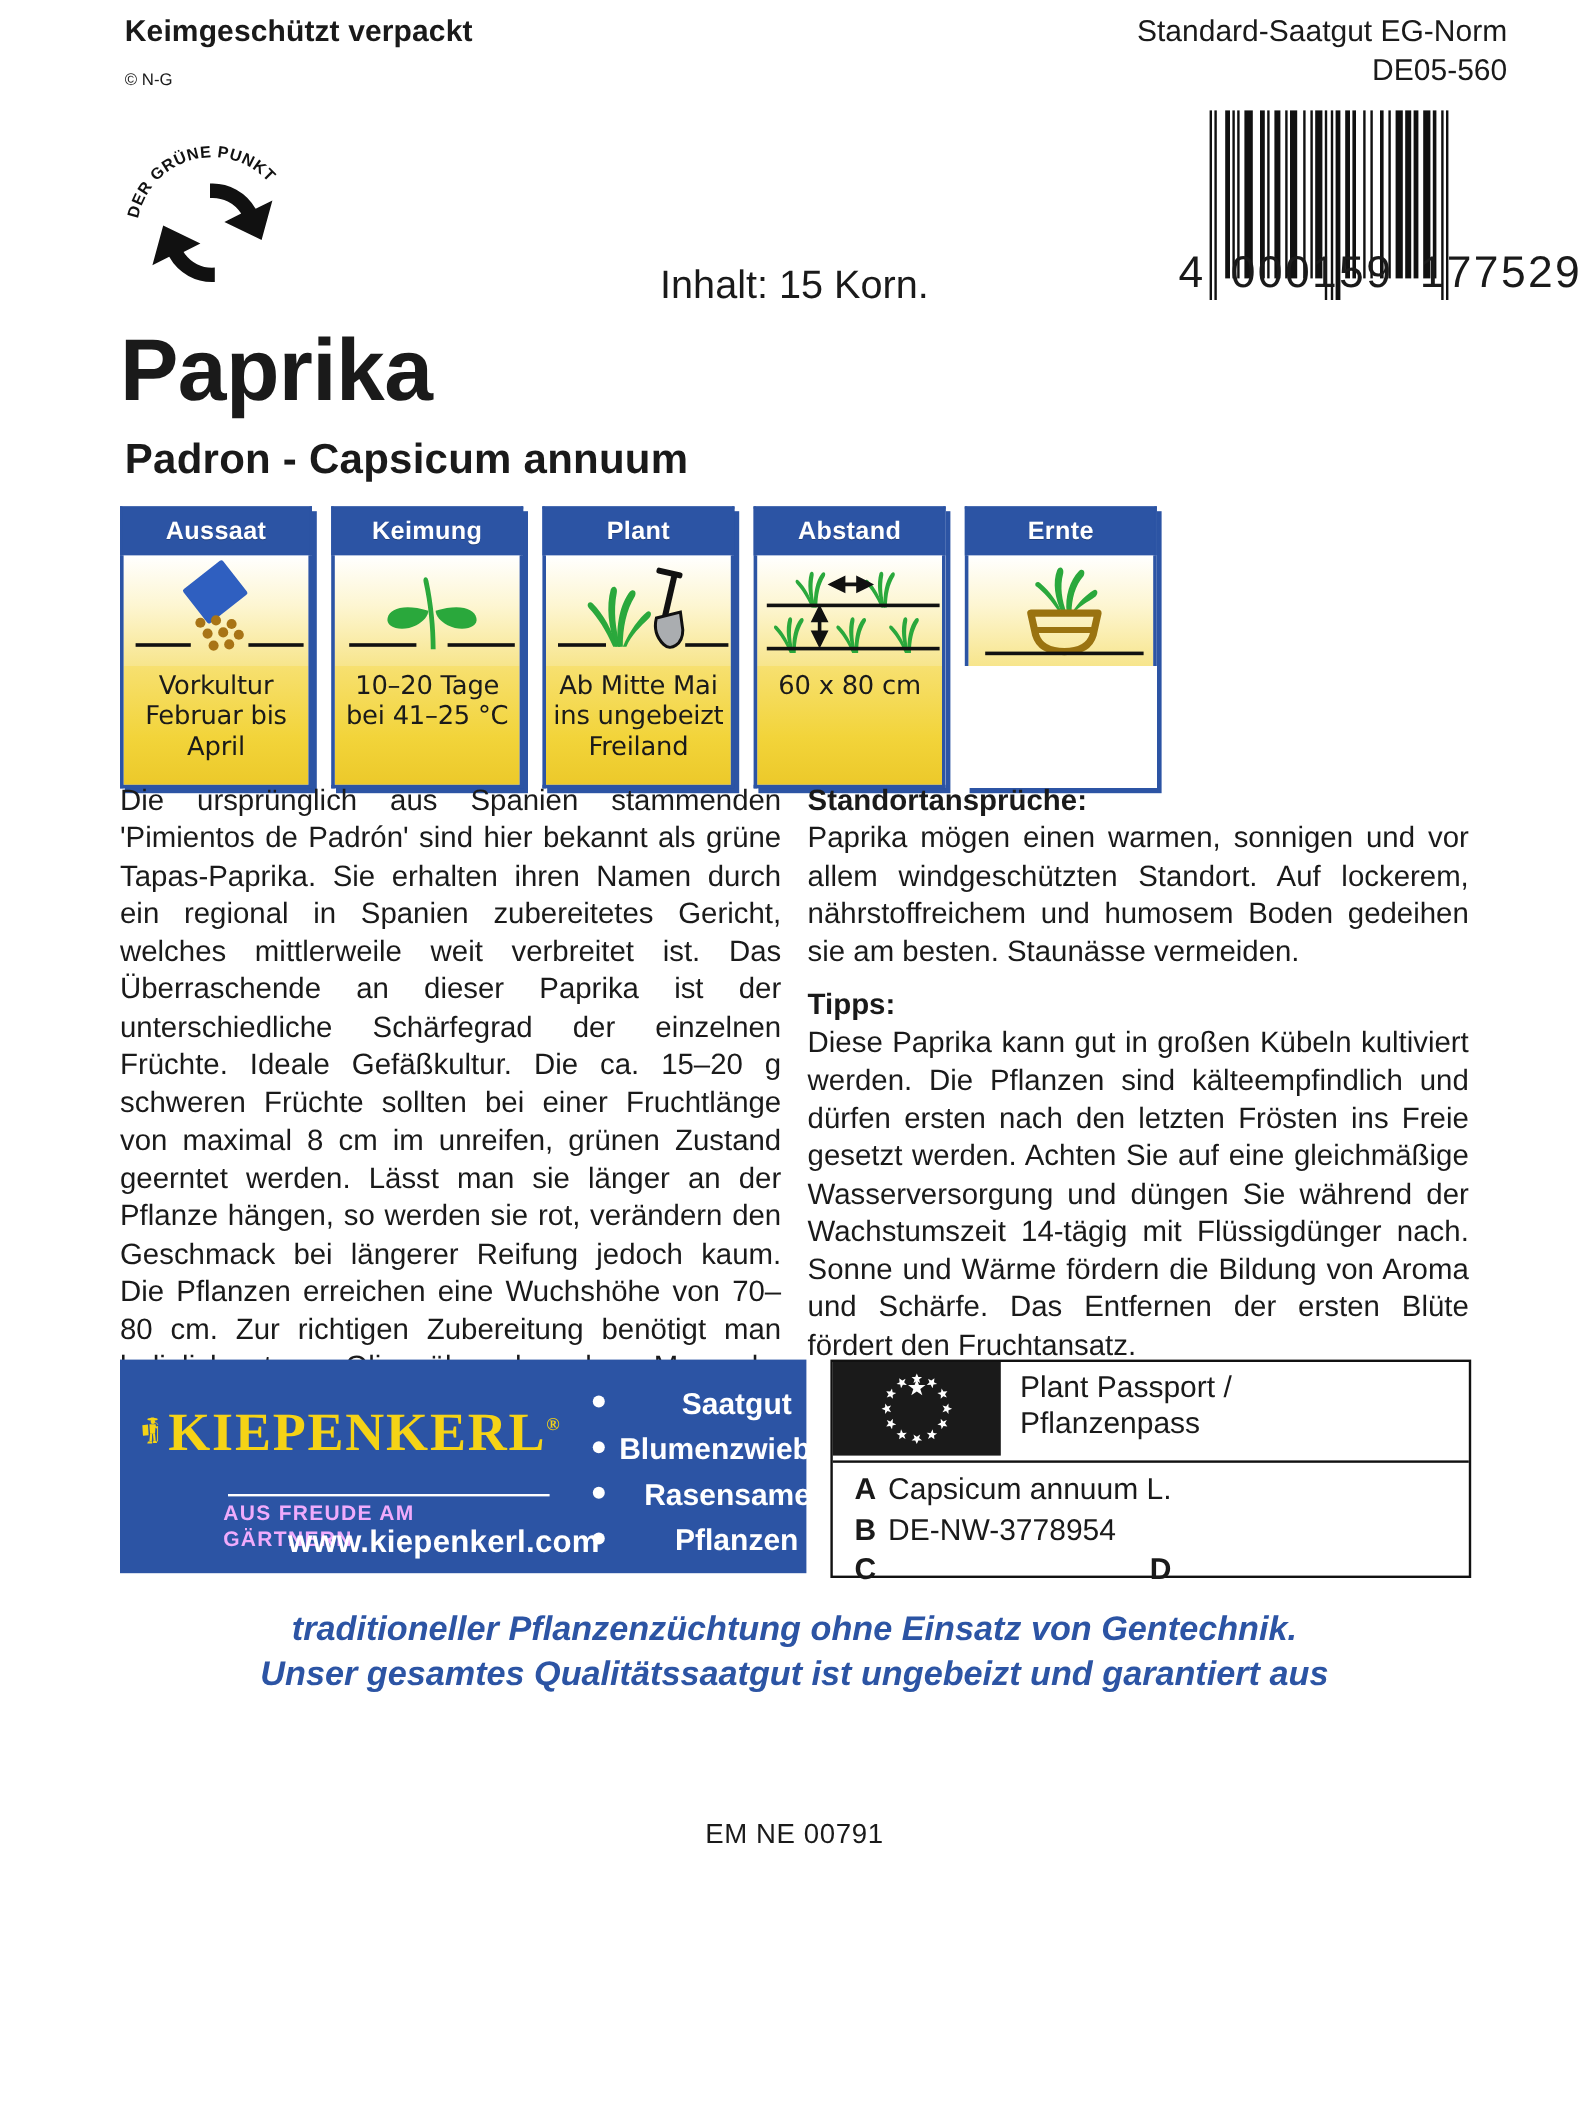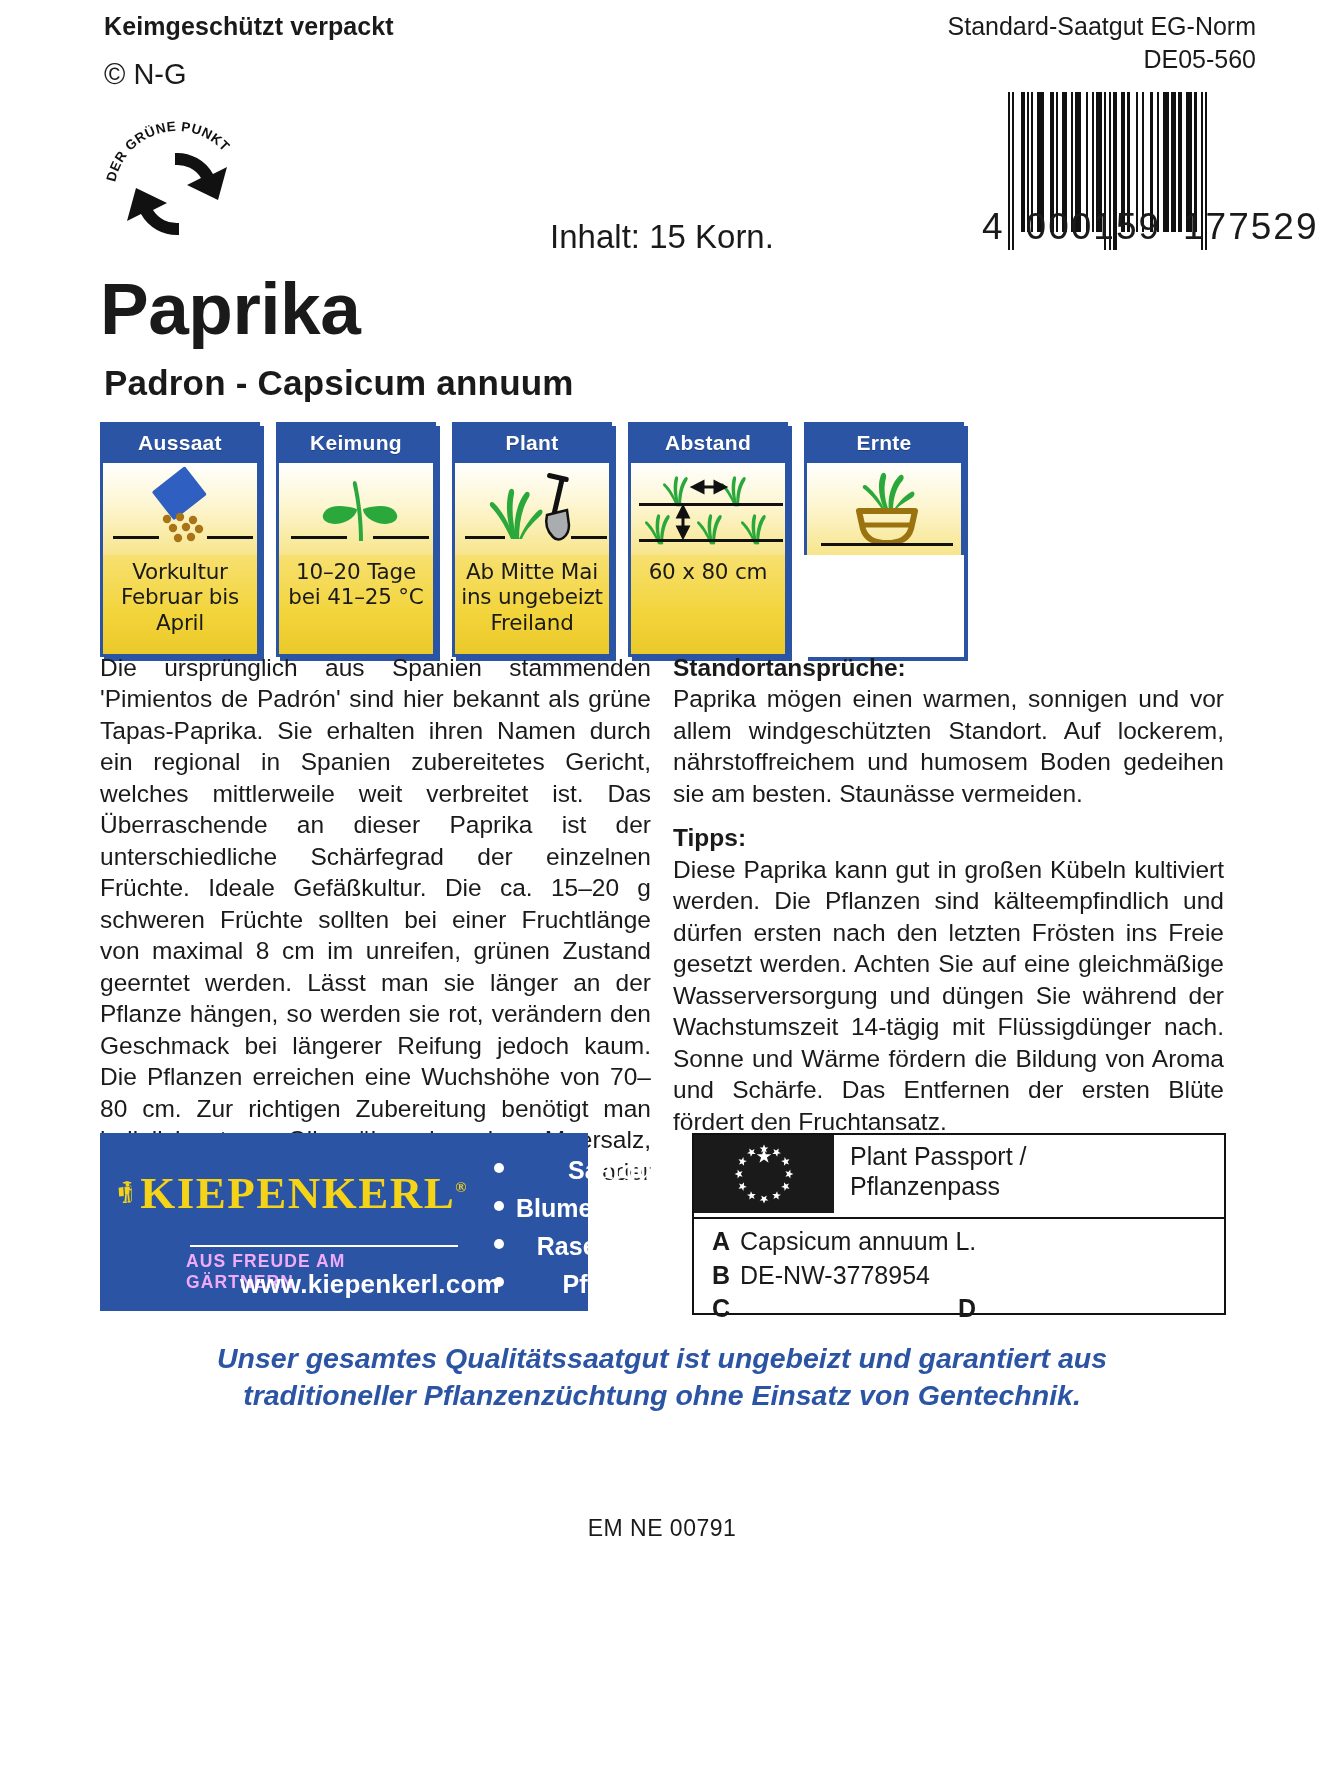--- a/index.html
+++ b/index.html
@@ -3,21 +3,21 @@
 <meta charset="utf-8">
 <style>
   html,body{margin:0;padding:0;background:#fff;}
   body{width:1324px;height:1772px;position:relative;
        font-family:"Liberation Sans",sans-serif;color:#1a1a1a;
        -webkit-font-smoothing:antialiased;}
   .page{position:absolute;inset:0;}
 
   
   .top-left-label{position:absolute;left:104px;top:12px;font-size:25px;font-weight:bold;letter-spacing:.1px;}
-  .copyright{position:absolute;left:104px;top:58px;font-size:29px;}
+  .copyright{position:absolute;left:104px;top:58px;font-size:14px;}
   .norm{position:absolute;right:68px;top:10px;text-align:right;font-size:25px;line-height:1.32;}
 
   
   .barcode-wrap{position:absolute;right:62px;top:92px;width:280px;}
   .bars{height:140px;display:flex;align-items:stretch;margin-left:26px;}
   .bars i{display:block;background:#111;}
   .bc-digits{font-size:37px;letter-spacing:1px;margin-top:-26px;display:flex;}
   .bc-digits .lead{margin-right:6px;}
   .bc-digits .grp{letter-spacing:2px;}
 
@@ -47,21 +47,21 @@
   .box-txt span{display:block;}
 
   
   .cols{position:absolute;left:100px;top:652px;width:1124px;display:flex;gap:22px;}
   .col{width:551px;font-size:24.5px;line-height:1.285;text-align:justify;}
   .col p{margin:0;}
   .col h4{margin:0;font-size:24.5px;font-weight:bold;line-height:1.285;}
   .gap{height:13px;}
 
   
-  .kbar{position:absolute;left:100px;top:1133px;width:488px;height:178px;background:#2c54a4;color:#fff;}
+  .kbar{position:absolute;left:100px;top:1133px;width:572px;height:178px;background:#2c54a4;color:#fff;}
   .klogo{position:absolute;left:18px;top:14px;width:350px;}
   .kmark{display:flex;align-items:center;}
   .kword{color:#f5d316;font-family:"Liberation Serif",serif;font-weight:bold;font-size:45px;
          letter-spacing:1.5px;line-height:1;margin-left:4px;}
   .kword sup{font-size:15px;vertical-align:super;}
   .krule{height:2px;background:#fff;margin:6px 0 4px 72px;width:268px;}
   .kslogan{color:#f0abfc;font-size:17.5px;font-weight:bold;letter-spacing:1.1px;
            margin-left:68px;width:272px;}
   .kweb{position:absolute;left:140px;top:136px;font-size:26px;font-weight:bold;letter-spacing:.2px;}
   .klist{position:absolute;left:392px;top:18px;font-size:25px;font-weight:bold;line-height:1.52;text-align:center;}
@@ -476,18 +476,18 @@
       <div class="pp-cd">
         <b>C</b>
         <span></span>
         <b class="d">D</b>
         <span></span>
       </div>
     </div>
   </div>
 
   <div class="stmt">
+    <div>traditioneller Pflanzenzüchtung ohne Einsatz von Gentechnik.</div>
     <div>Unser gesamtes Qualitätssaatgut ist ungebeizt und garantiert aus</div>
-    <div>traditioneller Pflanzenzüchtung ohne Einsatz von Gentechnik.</div>
   </div>
 
   <div class="code">EM NE 00791</div>
 </div>
 
 </body></html>

